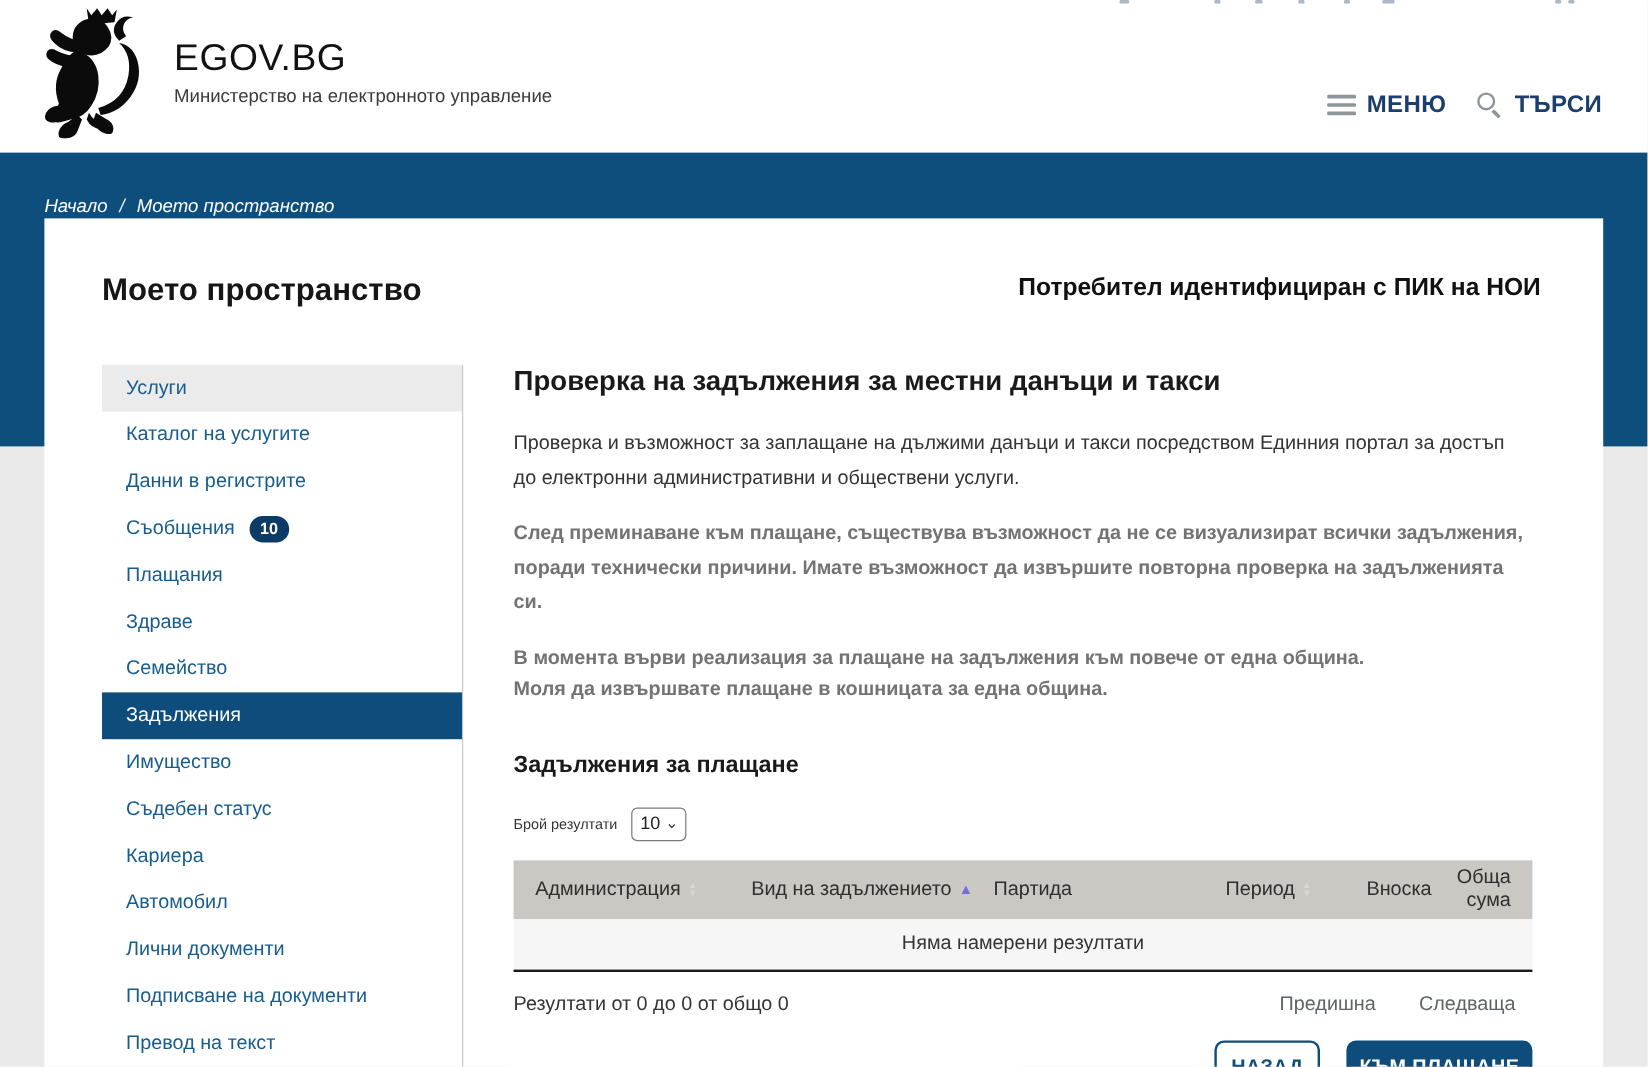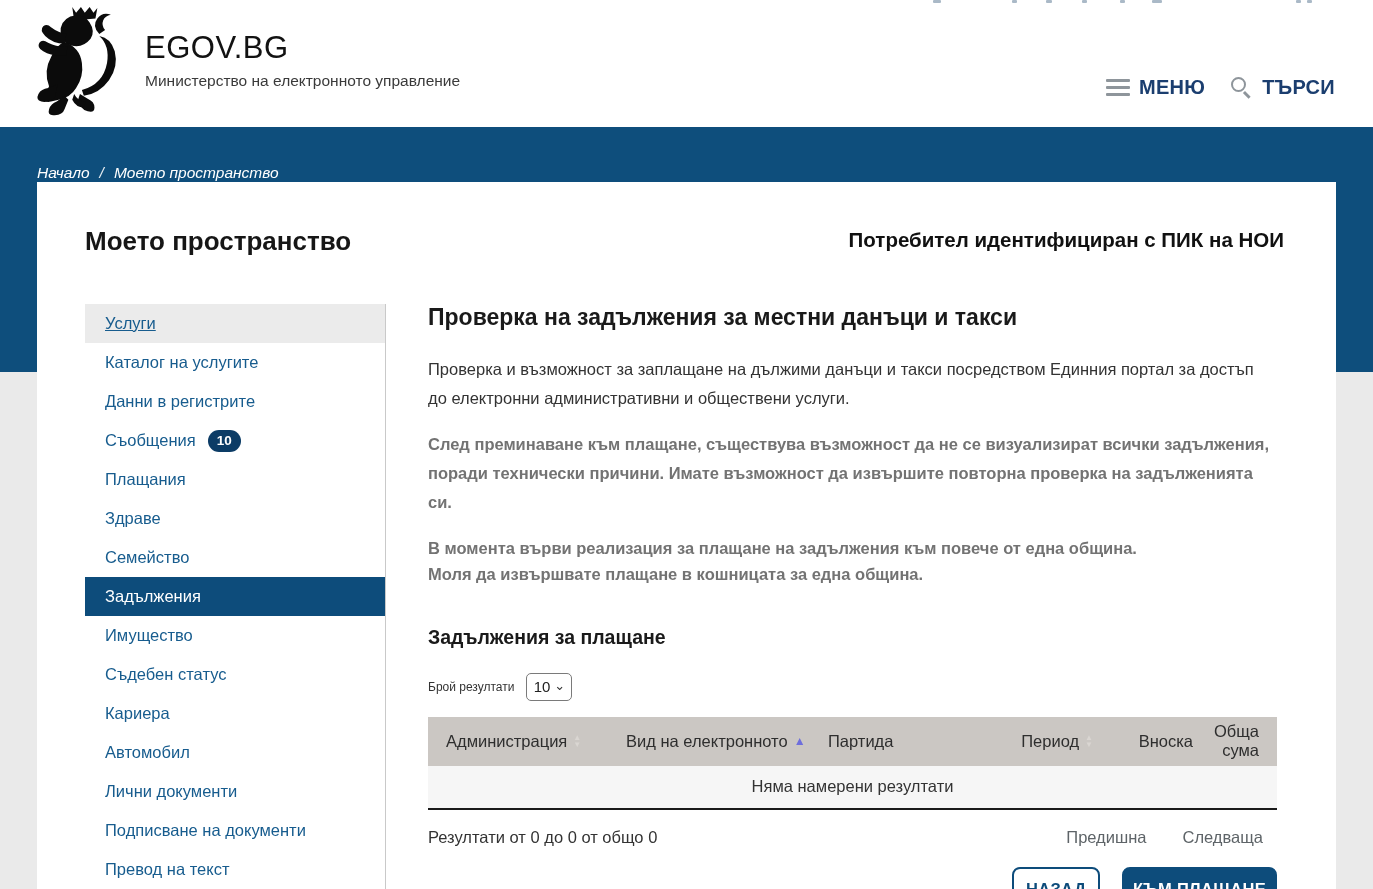--- a/index.html
+++ b/index.html
@@ -40,21 +40,21 @@
   
   .card { position: absolute; left: 37px; top: 182px; width: 1299px; height: 720px; background: #ffffff; z-index: 2; }
 
   .page-title { position: absolute; left: 48px; top: 44px; font-size: 26px; font-weight: 800; color: #161616; }
   .user-status { position: absolute; right: 52px; top: 46px; font-size: 20.5px; font-weight: 700; color: #111; }
 
   
   .sidebar { position: absolute; left: 48px; top: 122px; width: 300px; }
   .sidebar-rail { position: absolute; left: 348px; top: 122px; height: 598px; width: 1px; background: #C9C9C9; }
   .side-item { height: 39px; display: flex; align-items: center; padding-left: 20px; font-size: 16.5px; color: #175C8E; cursor: pointer; }
-  .side-item.hdr { background: #EBEBEB; text-decoration: underline; }
+  .side-item.hdr { background: #EBEBEB; }
   .side-item.active { background: #0D4C7B; color: #ffffff; font-weight: 400; }
   .badge { margin-left: 12px; min-width: 30px; height: 22px; padding: 0 9px; background: #0C3C66; color: #fff; font-size: 13.5px; font-weight: 700; border-radius: 12px; display: inline-flex; align-items: center; justify-content: center; }
 
   
   .main { position: absolute; left: 391px; top: 122px; width: 849px; }
   .main h2 { font-size: 23px; font-weight: 800; color: #1A1A1A; margin-bottom: 24px; }
   .main p.intro { font-size: 16.5px; line-height: 1.74; color: #333; margin-bottom: 18px; }
   .main p.warn { font-size: 16.5px; line-height: 1.74; font-weight: 700; color: #737373; margin-bottom: 18px; }
   .main p.warn.tight { margin-bottom: 0; line-height: 1.62; }
   .main h3 { font-size: 19.5px; font-weight: 800; color: #1A1A1A; margin: 38px 0 24px; }
@@ -225,21 +225,21 @@
     <div class="table">
       <div class="thead">
         <div class="th c1">
           <span>Администрация</span>
           <span class="sort-faint">
             <span>▲</span>
               <span>▼</span>
           </span>
         </div>
         <div class="th c2">
-          <span>Вид на електронното</span>
+          <span>Вид на задължението</span>
           <span class="sort-active">▲</span>
         </div>
         <div class="th c3">
           <span>Партида</span>
         </div>
         <div class="th c4">
           <span>Период</span>
           <span class="sort-faint">
             <span>▲</span>
               <span>▼</span>

